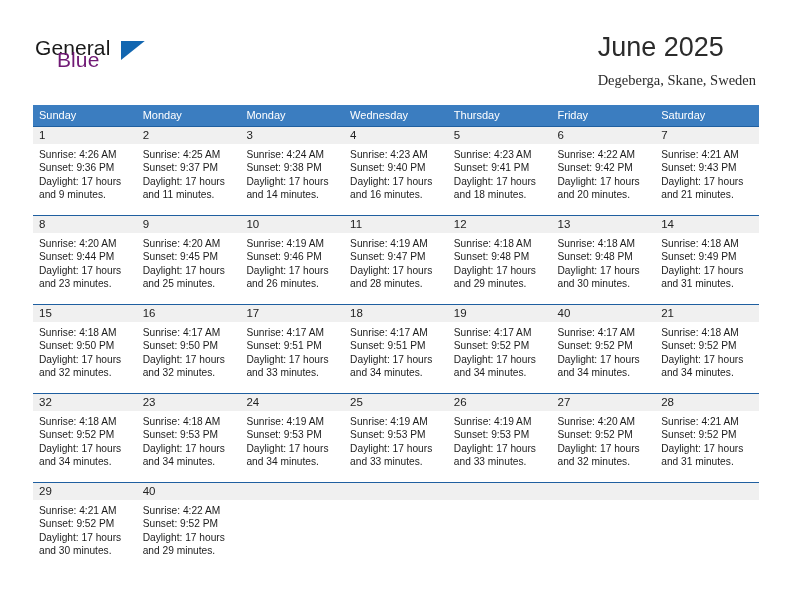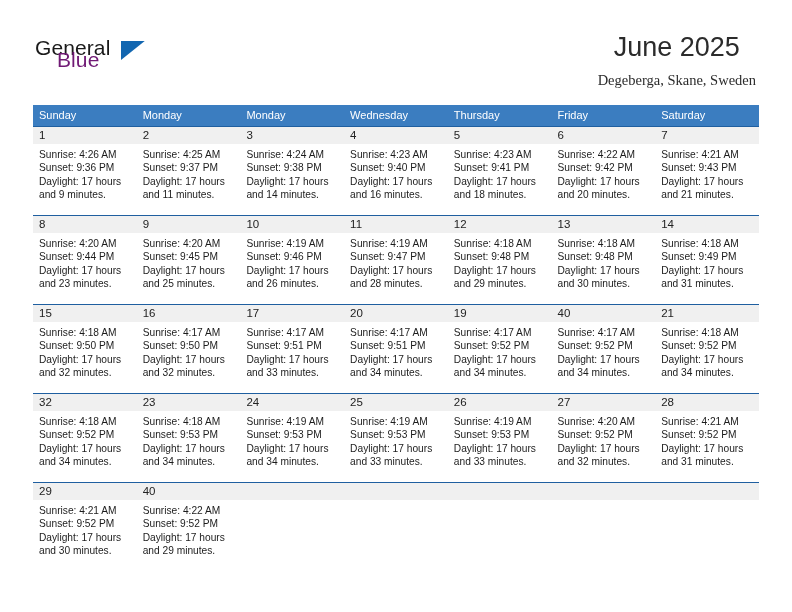--- a/index.html
+++ b/index.html
@@ -64,21 +64,21 @@
     border-top: 19px solid #1266b0;
     border-right: 19px solid transparent;
     transform: scaleX(1.25);
     transform-origin: left top;
   }
 
   .title-block {
     position: absolute;
     right: 36px;
     top: 30px;
-    text-align: center;
+    text-align: left;
     margin-left: 8px;
   }
   .cal-title {
     font-size: 27px;
     color: #2b2b2b;
     line-height: 34px;
     white-space: nowrap;
     font-weight: normal;
     margin: 0;
   }
@@ -369,21 +369,21 @@
               <div class="dayinfo">
                 <div>Sunrise: 4:17 AM</div>
                 <div>Sunset: 9:51 PM</div>
                 <div>Daylight: 17 hours</div>
                 <div>and 33 minutes.</div>
               </div>
             </div>
           </td>
         <td>
             <div class="daycell">
-              <div class="daynum-band">20</div>
+              <div class="daynum-band">18</div>
               <div class="dayinfo">
                 <div>Sunrise: 4:17 AM</div>
                 <div>Sunset: 9:51 PM</div>
                 <div>Daylight: 17 hours</div>
                 <div>and 34 minutes.</div>
               </div>
             </div>
           </td>
         <td>
             <div class="daycell">

